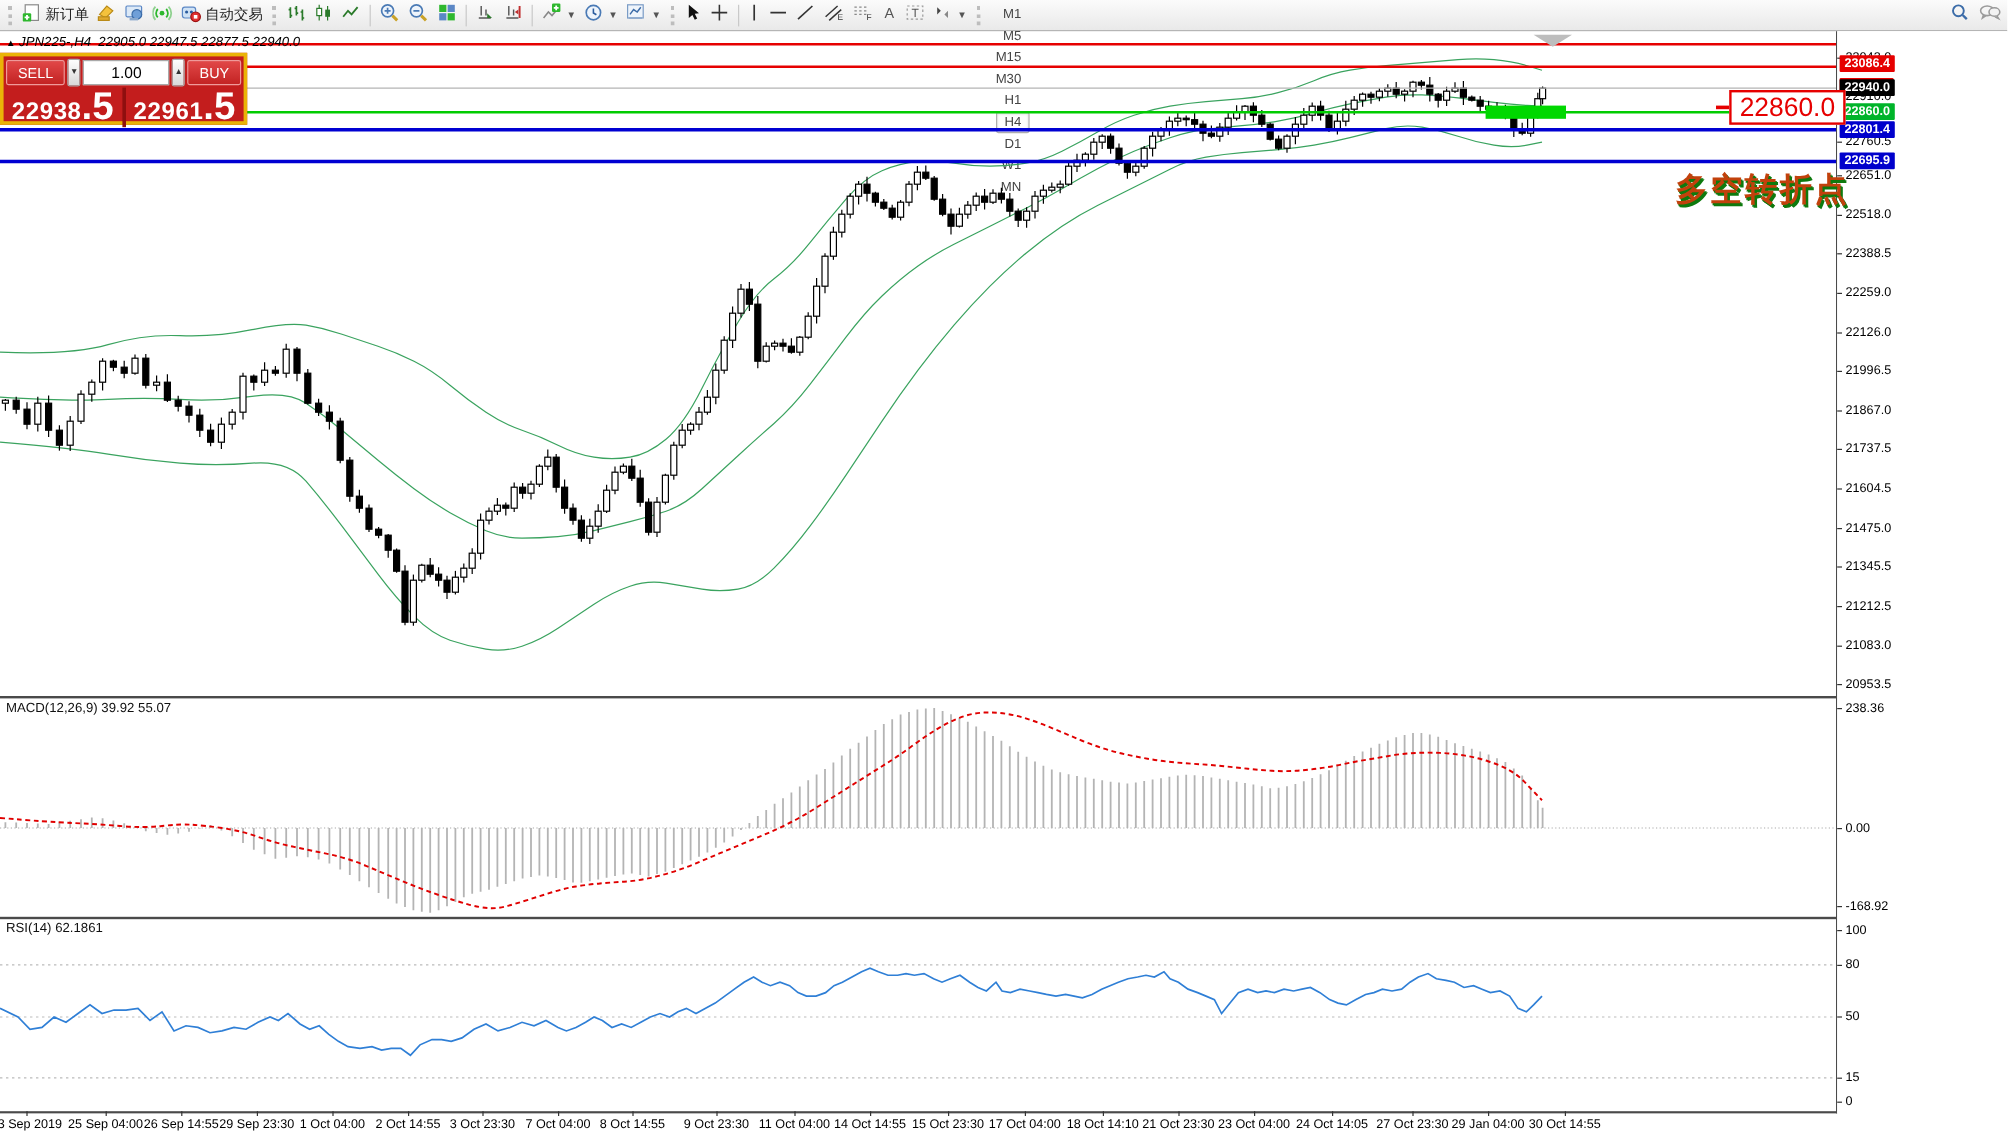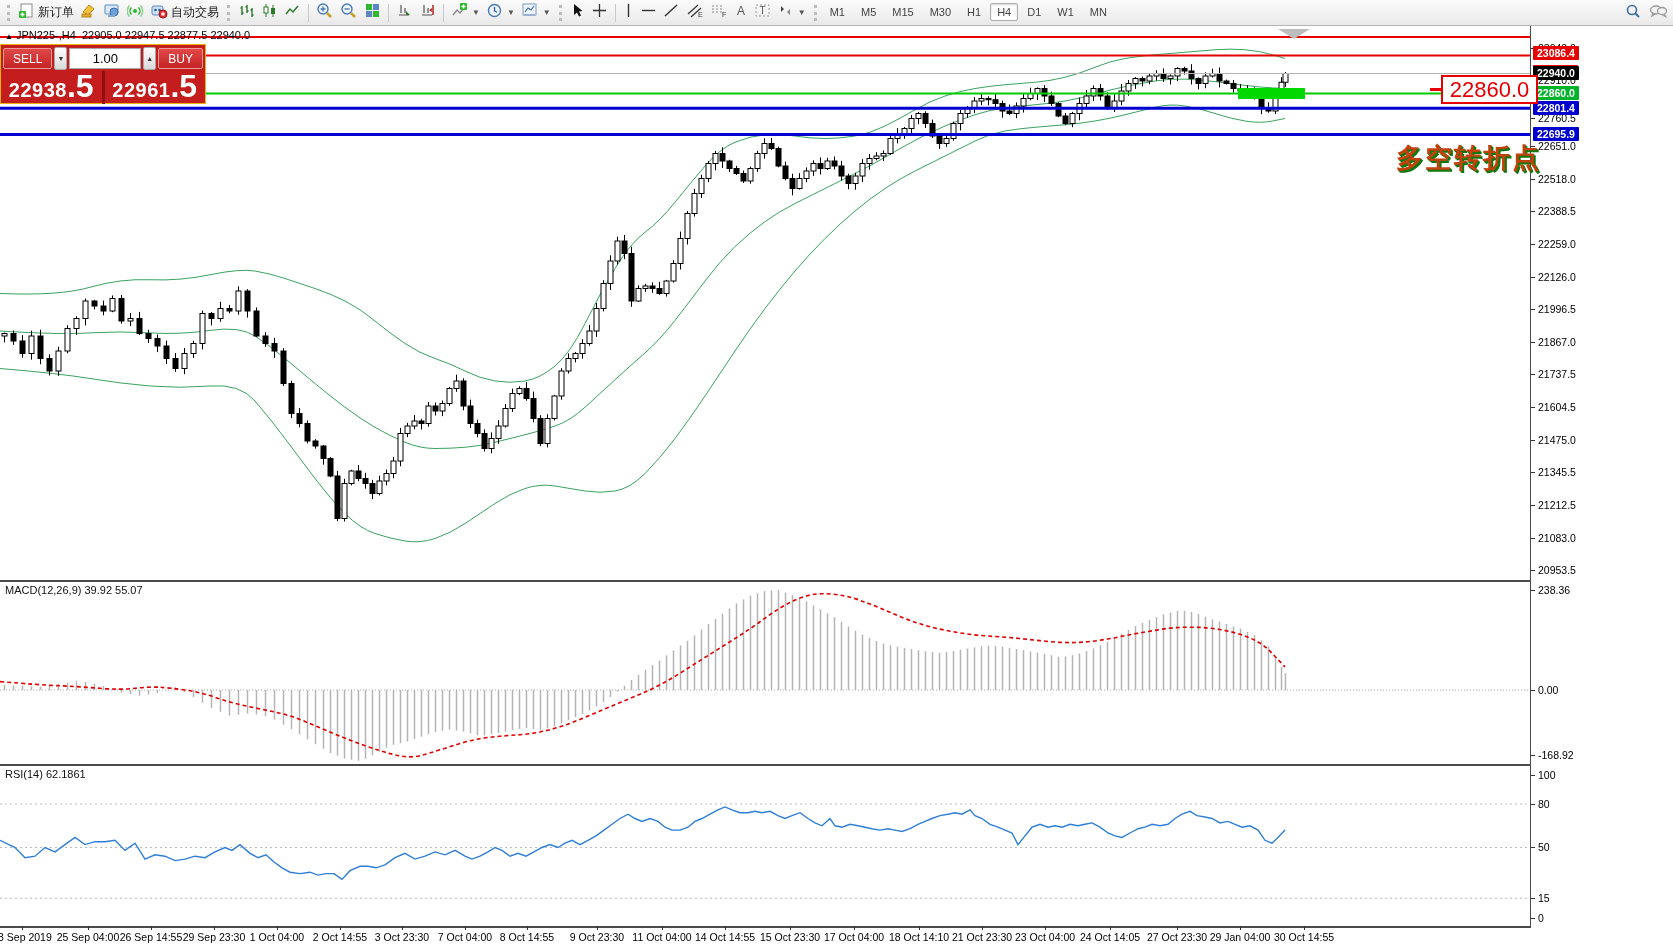--- a/index.html
+++ b/index.html
@@ -2,51 +2,51 @@
 <html><head>
 <meta charset="utf-8">
 <style>
   html,body{margin:0;padding:0;background:#fff;}
   .screen{position:relative;width:1673px;height:948px;overflow:hidden;background:#fff;
           font-family:"Liberation Sans","DejaVu Sans",sans-serif;}
   
   .toolbar{position:absolute;left:0;top:0;width:1673px;height:26px;
            background:linear-gradient(#fbfbfb,#e9e9e9);border-bottom:1px solid #b5b5b5;
            display:flex;align-items:center;padding:0 2px;box-sizing:border-box;}
-  .tgroup{display:flex;align-items:flex-start;height:20px;}
+  .tgroup{display:flex;align-items:flex-end;height:20px;flex-direction:column;}
   .handle{width:0;height:16px;border-left:3px dotted #bdbdbd;margin:0 5px;}
   .sep{width:1px;height:18px;background:#c9c9c9;margin:0 4px;}
   .tbtn{display:flex;align-items:center;gap:3px;padding:14px 3px;border-radius:2px;cursor:default;}
   .tbtn span.lbl{font-size:12px;color:#222;}
   .dd{font-size:8px;color:#555;margin-left:1px;}
   .tf{font-size:11px;color:#444;padding:2px 6px;margin:0 1px;border:1px solid transparent;border-radius:2px;}
   .tf.active{border:1px solid #aeaeae;background:#fdfdfd;box-shadow:inset 0 1px 2px #d5d5d5;}
   .spacer{flex:1;}
   
   .panel-sep{position:absolute;left:0;width:1530px;height:2px;background:#4a4a4a;}
   .axis-vline{position:absolute;left:1530px;top:26px;width:1px;height:902px;background:#4a4a4a;}
   svg.chartsvg{position:absolute;left:0;}
-  .chart-title{position:absolute;left:5px;top:29px;font-size:11px;color:#000;z-index:30;white-space:pre;}
+  .chart-title{position:absolute;left:5px;top:29px;font-size:11px;color:#000;z-index:30;white-space:pre;font-style:italic;}
   .chart-title .arrow{font-size:8px;margin-right:3px;}
   .ind-label{position:absolute;left:5px;font-size:11px;color:#111;z-index:30;}
   
   .paxis{position:absolute;left:1531px;top:26px;width:142px;height:902px;background:#fff;}
   .ptick{position:absolute;left:7px;font-size:10.5px;color:#000;transform:translateY(-50%);white-space:nowrap;}
   .pdash{position:absolute;left:0;width:4px;height:1px;background:#333;}
   .badge{position:absolute;left:2px;transform:translateY(-50%);height:14px;line-height:14px;
          font-size:10.5px;font-weight:bold;color:#fff;padding:0 4px;border-radius:1px;white-space:nowrap;}
   .badge.red{background:#e60000;margin-top:16px;}  .badge.blue{background:#0000cc;}
   .badge.green{background:#00b42a;}.badge.black{background:#000;}
   
   .taxis{position:absolute;left:0;top:928px;width:1530px;height:20px;background:#fff;}
   .tlabel{position:absolute;top:3px;font-size:10.5px;color:#000;transform:translateX(-50%);white-space:nowrap;}
   .ttick{position:absolute;top:-2px;width:1px;height:4px;background:#333;}
   
   .trade{position:absolute;left:0px;top:44px;width:206px;height:60px;background:#c31d1d;
-         z-index:40;border:1px solid #eab308;box-sizing:border-box;}
+         z-index:40;border:3px solid #eab308;box-sizing:border-box;}
   .trow1{display:flex;align-items:center;height:25px;padding:2px 2px 0 2px;gap:2px;box-sizing:border-box;}
   .tradebtn{height:21px;line-height:21px;padding:0 9px;font-size:12px;color:#fff;
             background:linear-gradient(#e14848,#c32323);border:1px solid #ef9a9a;border-radius:2px;}
   .spin{width:15px;height:21px;background:linear-gradient(#fdfdfd,#d9d9d9);border:1px solid #a9a9a9;
         font-size:7px;color:#333;display:flex;align-items:center;justify-content:center;border-radius:2px;}
   .vol{width:72px;height:21px;border:1px solid #a9a9a9;font-size:13px;text-align:center;
        font-family:"Liberation Sans",sans-serif;padding:0;box-sizing:border-box;}
   .trow2{display:flex;height:33px;margin-top:1px;}
   .pcell{flex:1;display:flex;align-items:baseline;justify-content:center;color:#fff;padding-top:1px;}
   .pcell .int{font-size:20px;font-weight:bold;letter-spacing:0.5px;}

